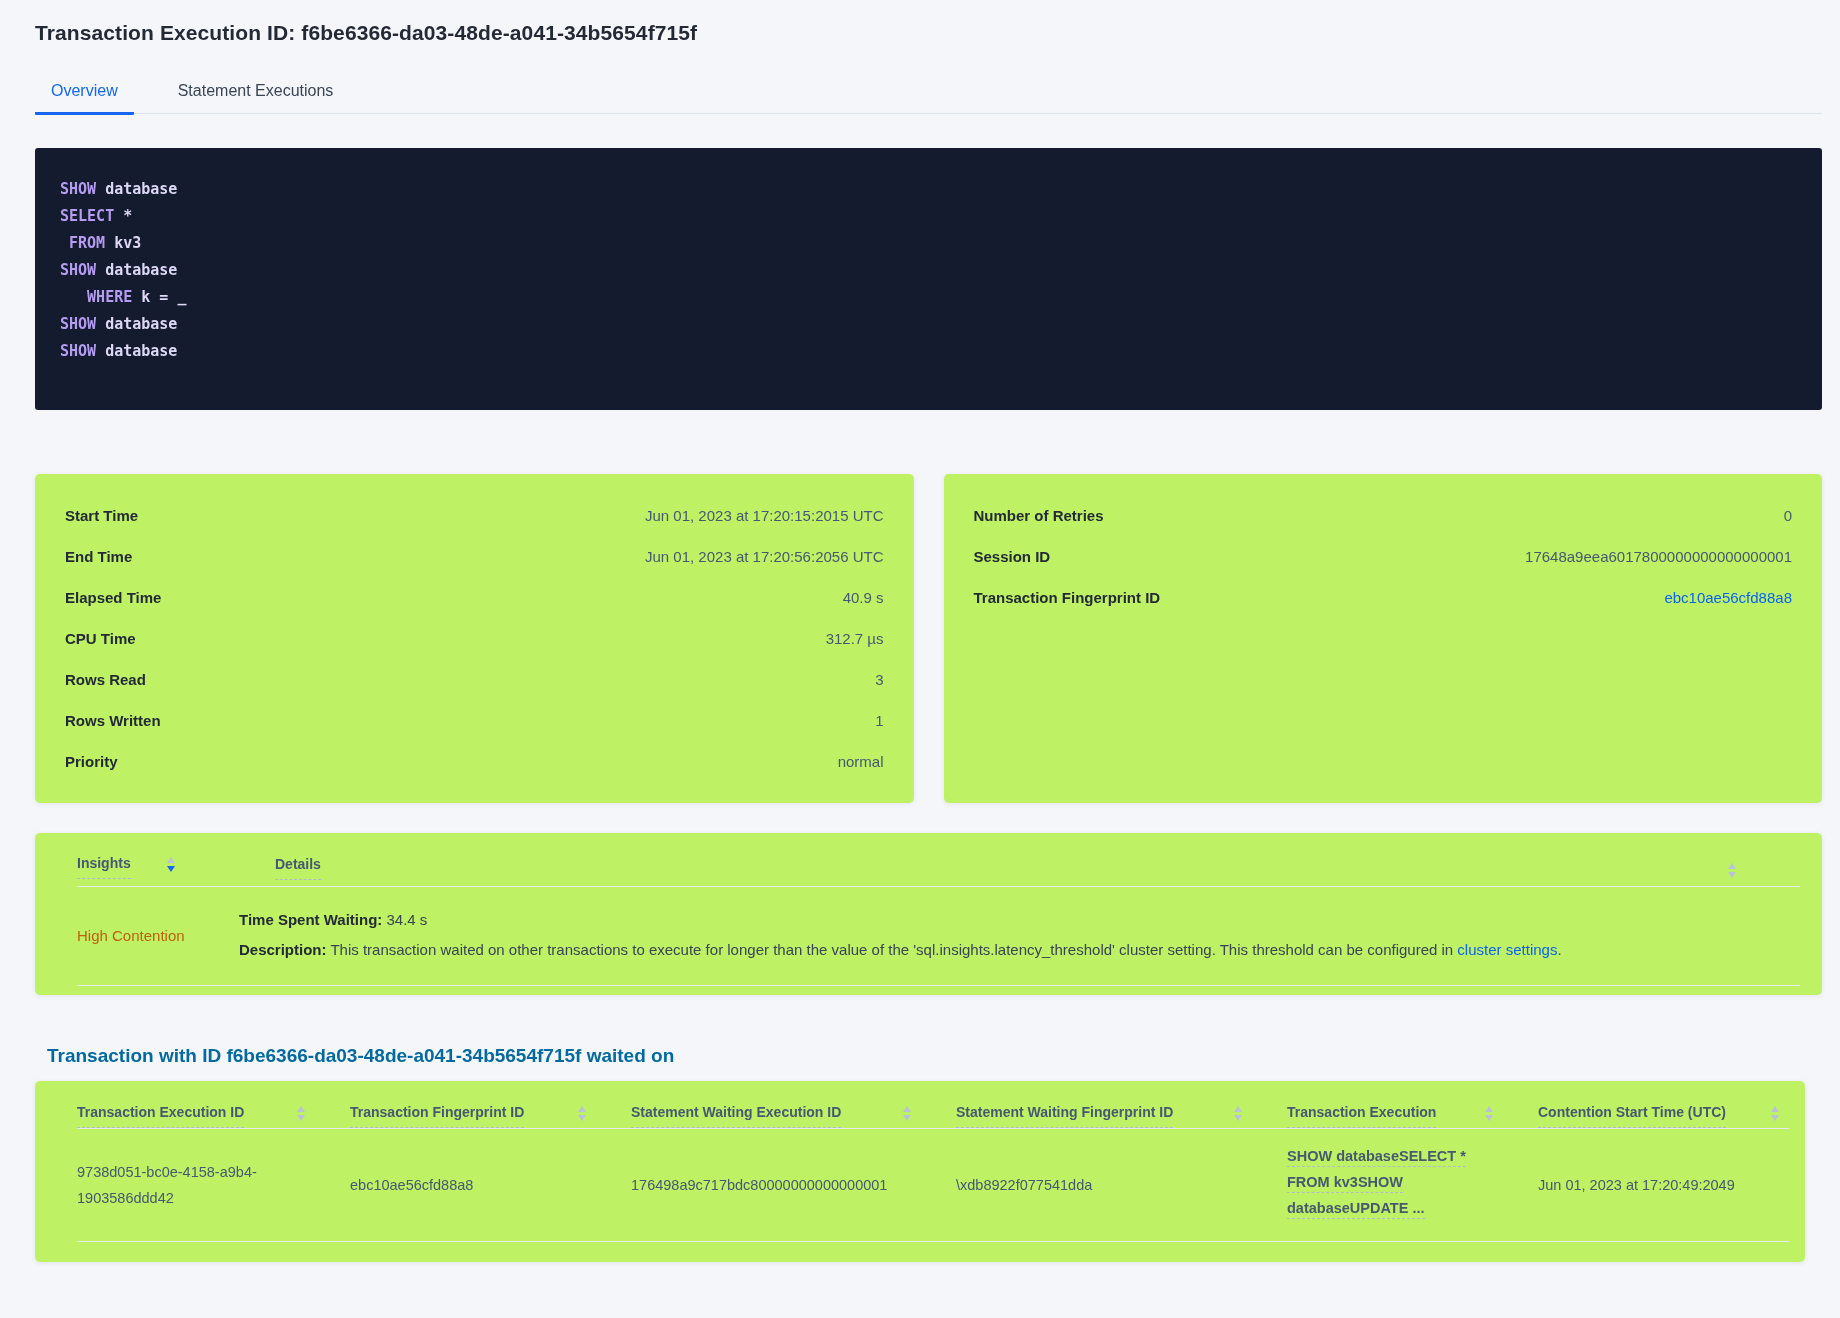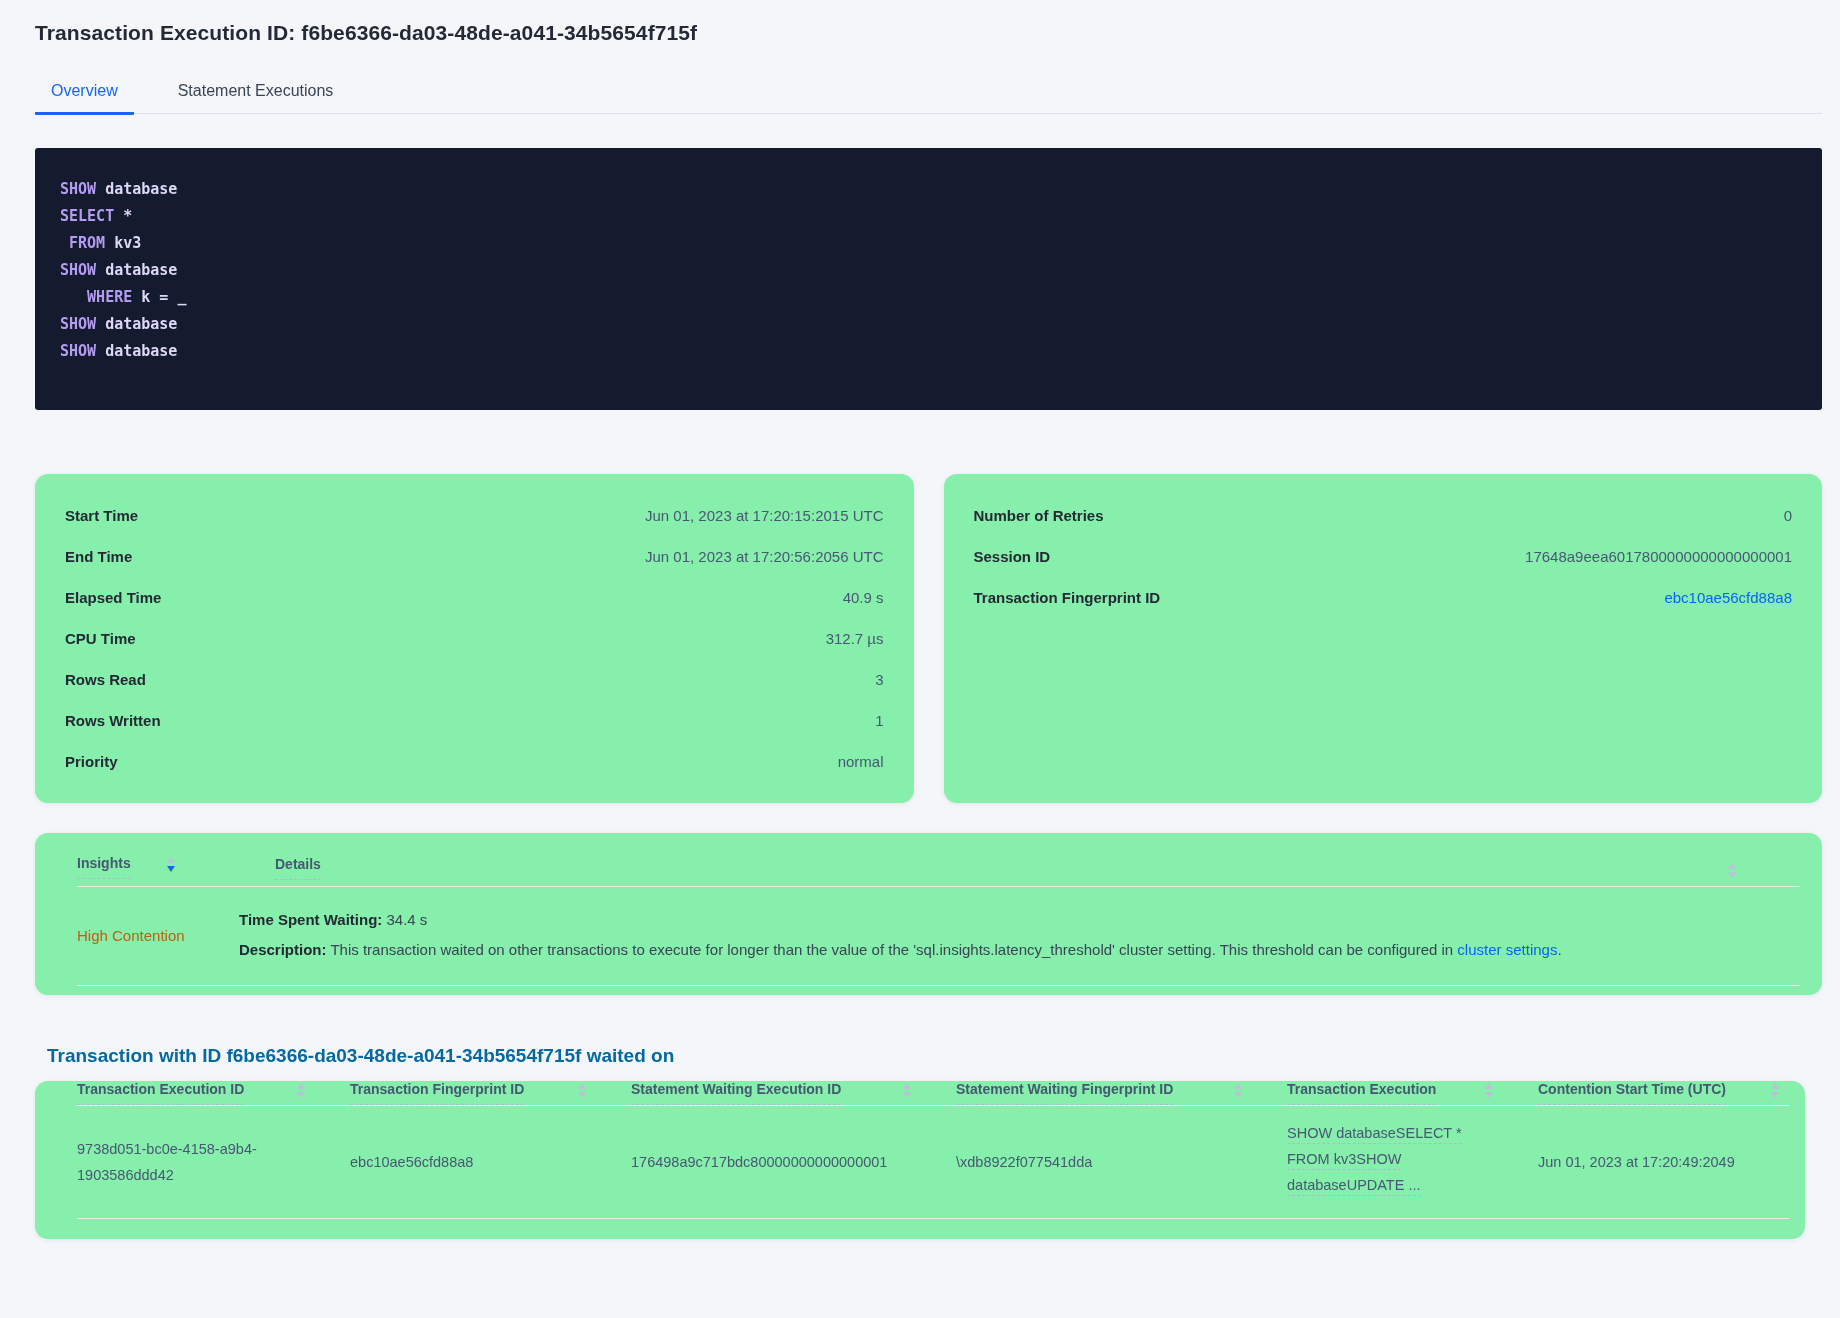--- a/index.html
+++ b/index.html
@@ -50,21 +50,21 @@
   .sql-line{
     font-family:"DejaVu Sans Mono", monospace;
     font-size:15px;line-height:27px;white-space:pre;
     font-weight:700;
   }
   .tok-kw{color:var(--sql-keyword);}
   .tok-pl{color:var(--sql-text);}
 
   
   .card{
-    background:#86efac;border-radius:13px;
+    background:#bef264;border-radius:5px;
     box-shadow:0 1px 5px rgba(40,53,77,.09);
   }
   .cards{display:flex;gap:30px;margin-top:64px;}
   .kv-card{flex:1 1 0;padding:21px 30px;}
   .kv-row{height:41px;display:flex;align-items:center;justify-content:space-between;}
   .kv-label{font-size:15px;font-weight:700;color:#242a35;}
   .kv-value{font-size:15px;color:#475872;text-align:right;}
   .kv-value.link{color:var(--link-blue);cursor:pointer;}
 
   
@@ -90,33 +90,33 @@
   .ins-details{font-size:15px;color:#394455;line-height:30px;}
   .ins-details b{color:#242a35;text-align:center;}
   .ins-details .pre{white-space:pre-wrap;}
   .text-link{color:var(--link-blue);cursor:pointer;text-decoration:none;}
 
   
   .section-heading{
     margin:50px 12px 14px;font-size:19px;font-weight:700;color:#0369a1;
   }
   .table-card{margin-right:17px;padding:0 16px 0 42px;}
-  .t-header{display:flex;align-items:flex-start;}
+  .t-header{display:flex;align-items:flex-start;padding-top:23px;}
   .t-cell{display:flex;justify-content:space-between;padding-right:45px;}
   .c1{width:273px;}
   .c2{width:281px;}
   .c3{width:325px;}
   .c4{width:331px;}
   .c5{width:251px;}
   .c6{flex:1 1 auto;padding-right:10px;}
   .t-header .arrows{margin-top:2px;cursor:pointer;}
   .t-row{display:flex;align-items:center;min-height:112px;}
   .cell{font-size:14.5px;color:#475872;line-height:26px;padding-right:45px;}
   .cell.c1 .cell-text{display:inline-block;max-width:188px;}
-  .stmt-link{display:table;border-bottom:1px dashed #b0bace;color:#475872;cursor:pointer;line-height:20px;margin-bottom:5px;}
+  .stmt-link{display:table;border-bottom:1px dashed #b0bace;color:#475872;cursor:pointer;line-height:20px;margin-bottom:5px;font-weight:bold;}
   .table-card .tail{height:20px;}
 </style>
 </head>
 <body>
 
 <div class="page">
 
   <h1 class="page-title">Transaction Execution ID: f6be6366-da03-48de-a041-34b5654f715f</h1>
 
   <div class="tabbar">

